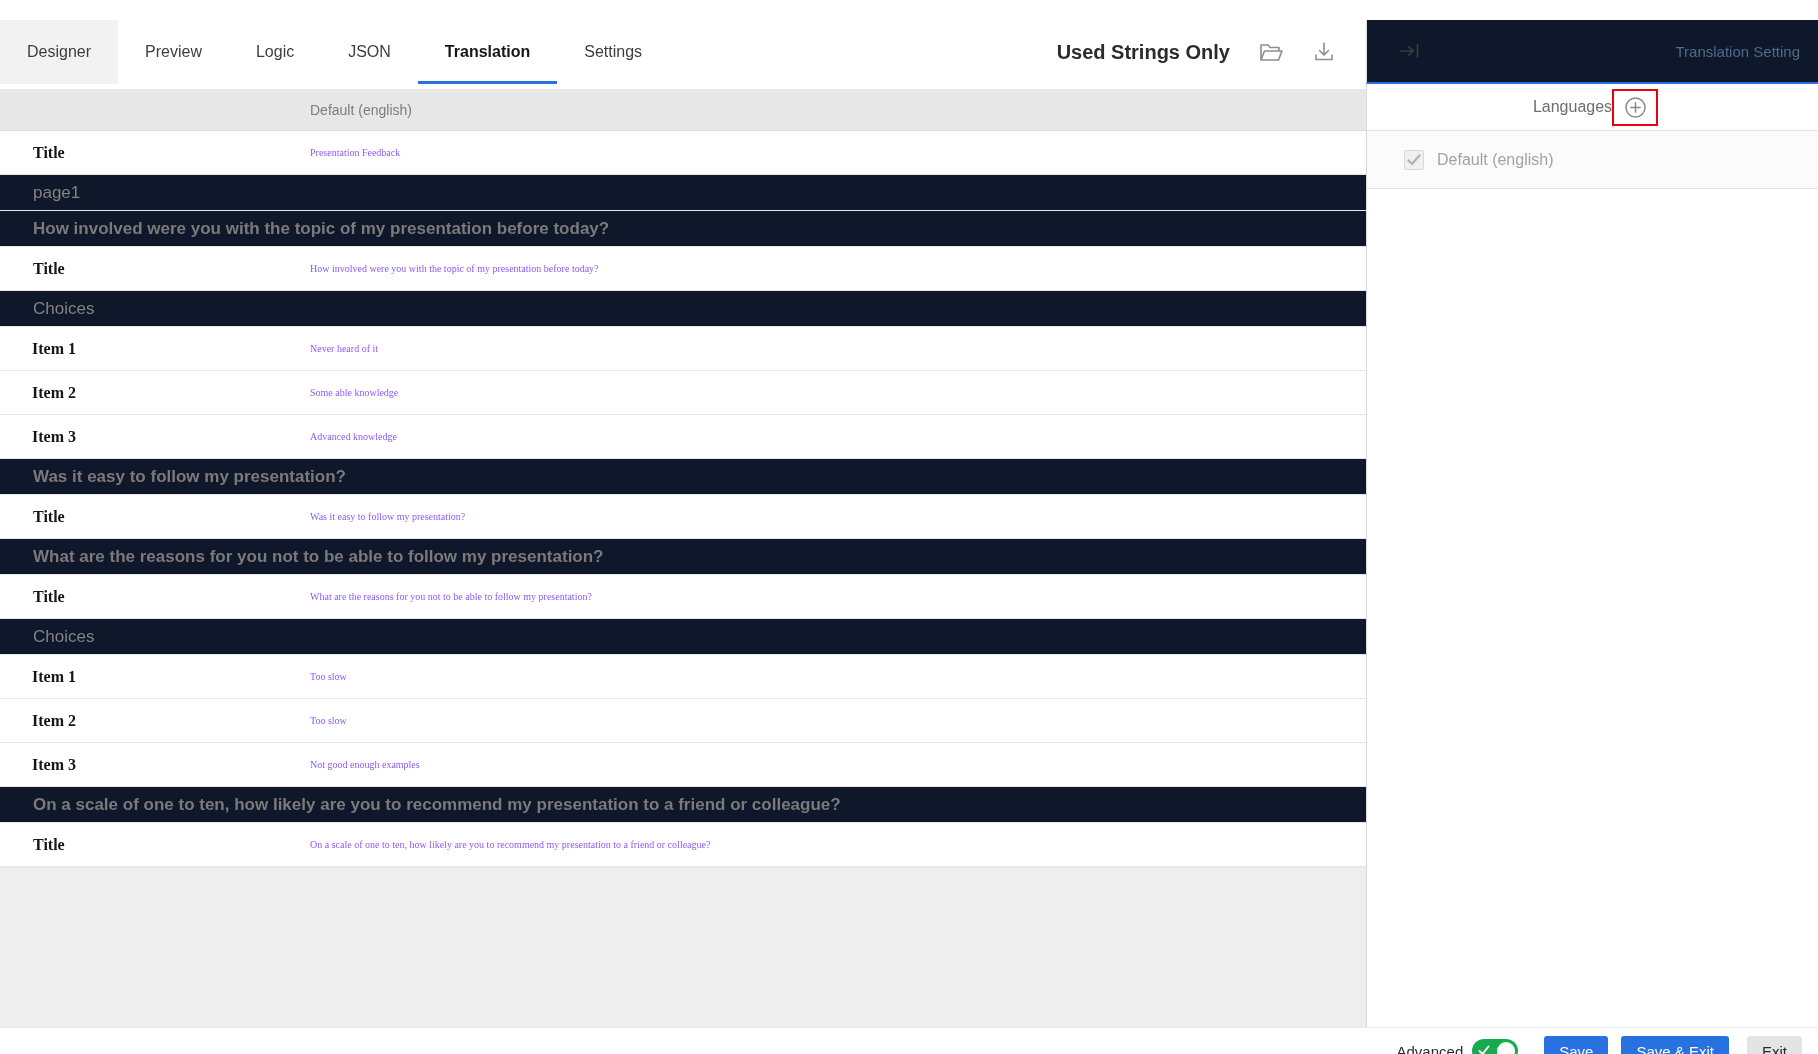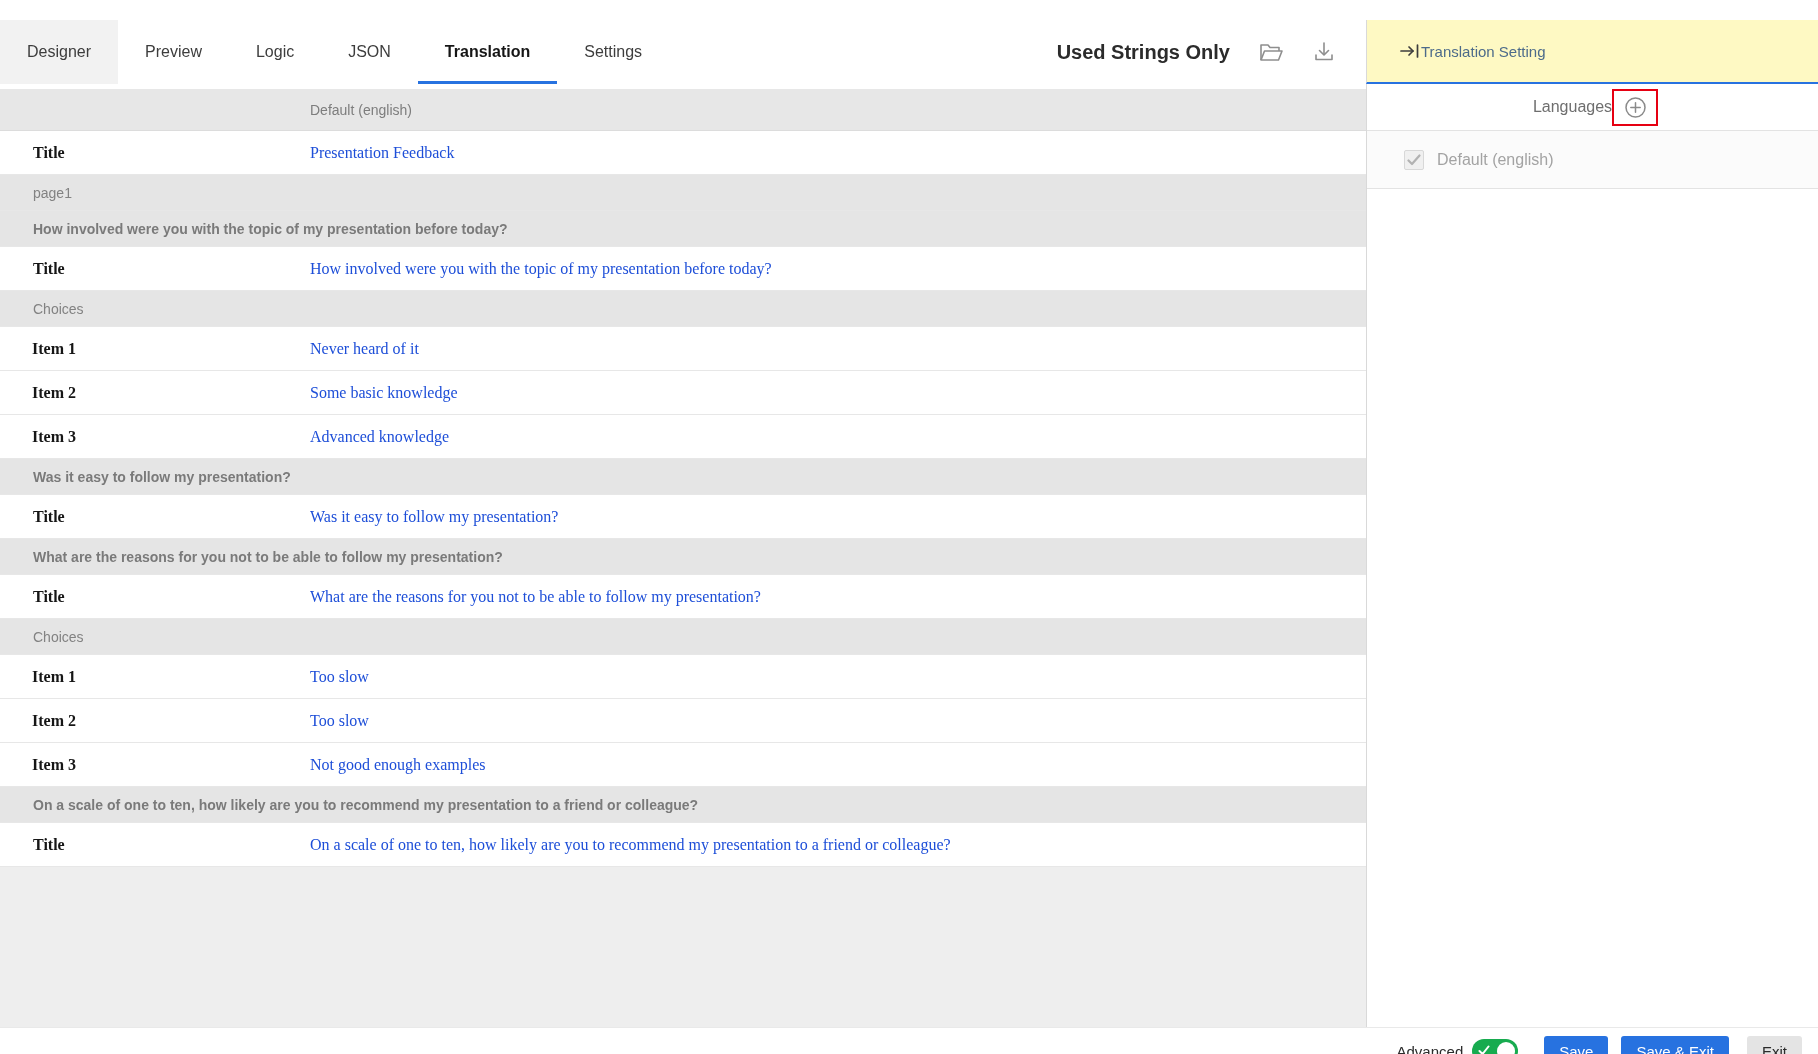--- a/index.html
+++ b/index.html
@@ -41,23 +41,23 @@
     margin-left: auto;
     display: flex; align-items: center; gap: 28px;
     padding-right: 30px;
   }
   .used-strings { font-size: 20px; font-weight: 600; color: #2b2b2b; cursor: pointer; }
   .icon-btn { display: flex; align-items: center; justify-content: center; cursor: pointer; }
 
   
   .panel-header {
     grid-column: 2; grid-row: 1;
-    display: flex; align-items: center; justify-content: flex-start;
+    display: flex; align-items: center; justify-content: space-between;
     padding: 0 18px 0 32px;
-    background: #fef9c3;
+    background: #0f172a;
     border-left: 1px solid #d9d9d9;
     border-bottom: 2px solid var(--accent, #2772e0);
   }
   .panel-title { font-size: 15px; color: var(--panel-title, #4d6b8a); }
 
   
   .main {
     grid-column: 1; grid-row: 2;
     display: flex; flex-direction: column;
     background: #fff;
@@ -70,27 +70,27 @@
     background: #fff;
     flex: 0 0 auto;
   }
   .trow--data { min-height: 44px; font-family: Liberation Serif, serif; }
   .cell-label {
     width: 310px; flex-shrink: 0;
     padding-left: 33px;
     font-weight: 700; font-size: 16px; color: #161616;
   }
   .cell-label.indent { padding-left: 32px; }
-  .cell-value { font-size: 16px; color: #1d4ed8; padding-right: 20px; cursor: text; }
+  .cell-value { font-size: 10px; color: #8b5cf6; padding-right: 20px; cursor: text; }
   .trow--header { background: #e7e7e7; min-height: 42px; border-bottom: 1px solid #dcdcdc; }
   .trow--header .cell-value { color: #7d7d7d; font-size: 14px; }
   .trow--section {
-    background: #e5e5e5; min-height: 36px;
+    background: #0f172a; min-height: 36px;
     padding-left: 33px;
-    font-size: 14px; color: #828282;
+    font-size: 17px; color: #828282;
   }
   .trow--section.bold span { font-weight: 700; color: #7a7a7a; }
   .filler { flex: 1 1 auto; background: #eeeeee; }
 
   
   .panel-body {
     grid-column: 2; grid-row: 2;
     background: #fff;
     border-left: 1px solid #d9d9d9;
     display: flex; flex-direction: column;
@@ -222,21 +222,21 @@
     <span>Choices</span>
   </div>
 
   <div class="trow trow--data">
     <div class="cell-label indent">Item 1</div>
     <div class="cell-value">Never heard of it</div>
   </div>
 
   <div class="trow trow--data">
     <div class="cell-label indent">Item 2</div>
-    <div class="cell-value">Some basic knowledge</div>
+    <div class="cell-value">Some able knowledge</div>
   </div>
 
   <div class="trow trow--data">
     <div class="cell-label indent">Item 3</div>
     <div class="cell-value">Advanced knowledge</div>
   </div>
 
   <div class="trow trow--section bold">
     <span>Was it easy to follow my presentation?</span>
   </div>

